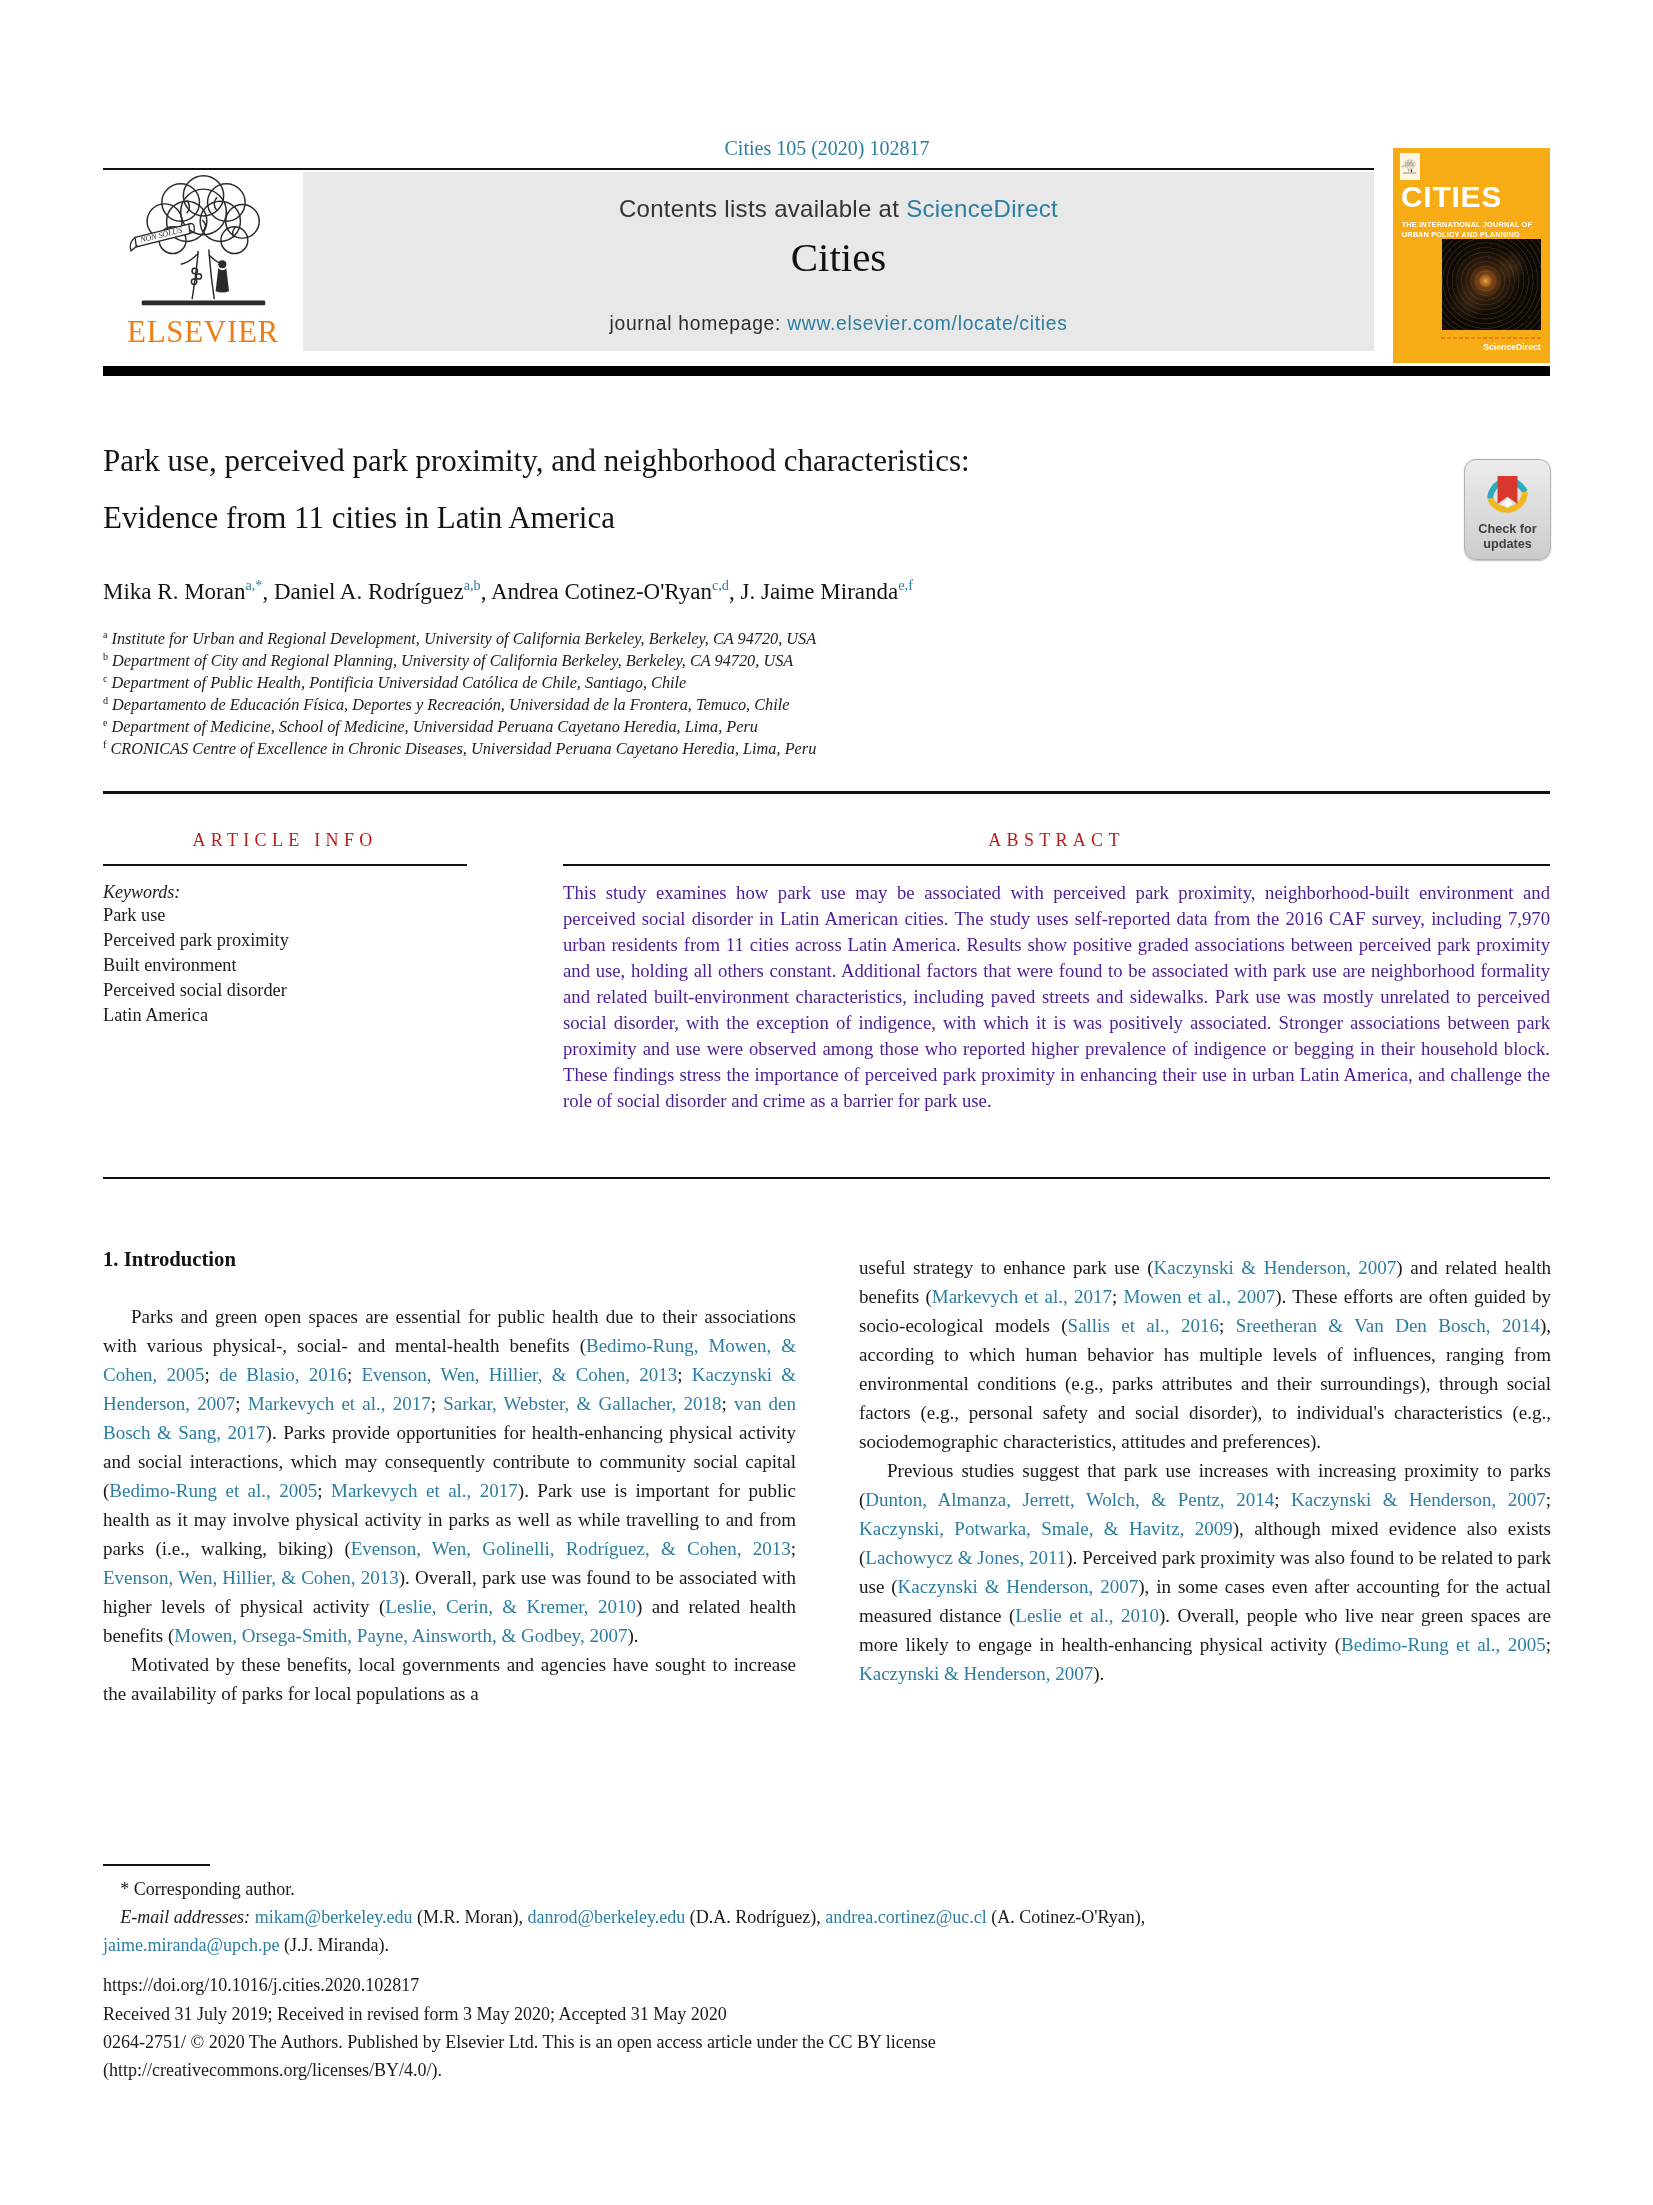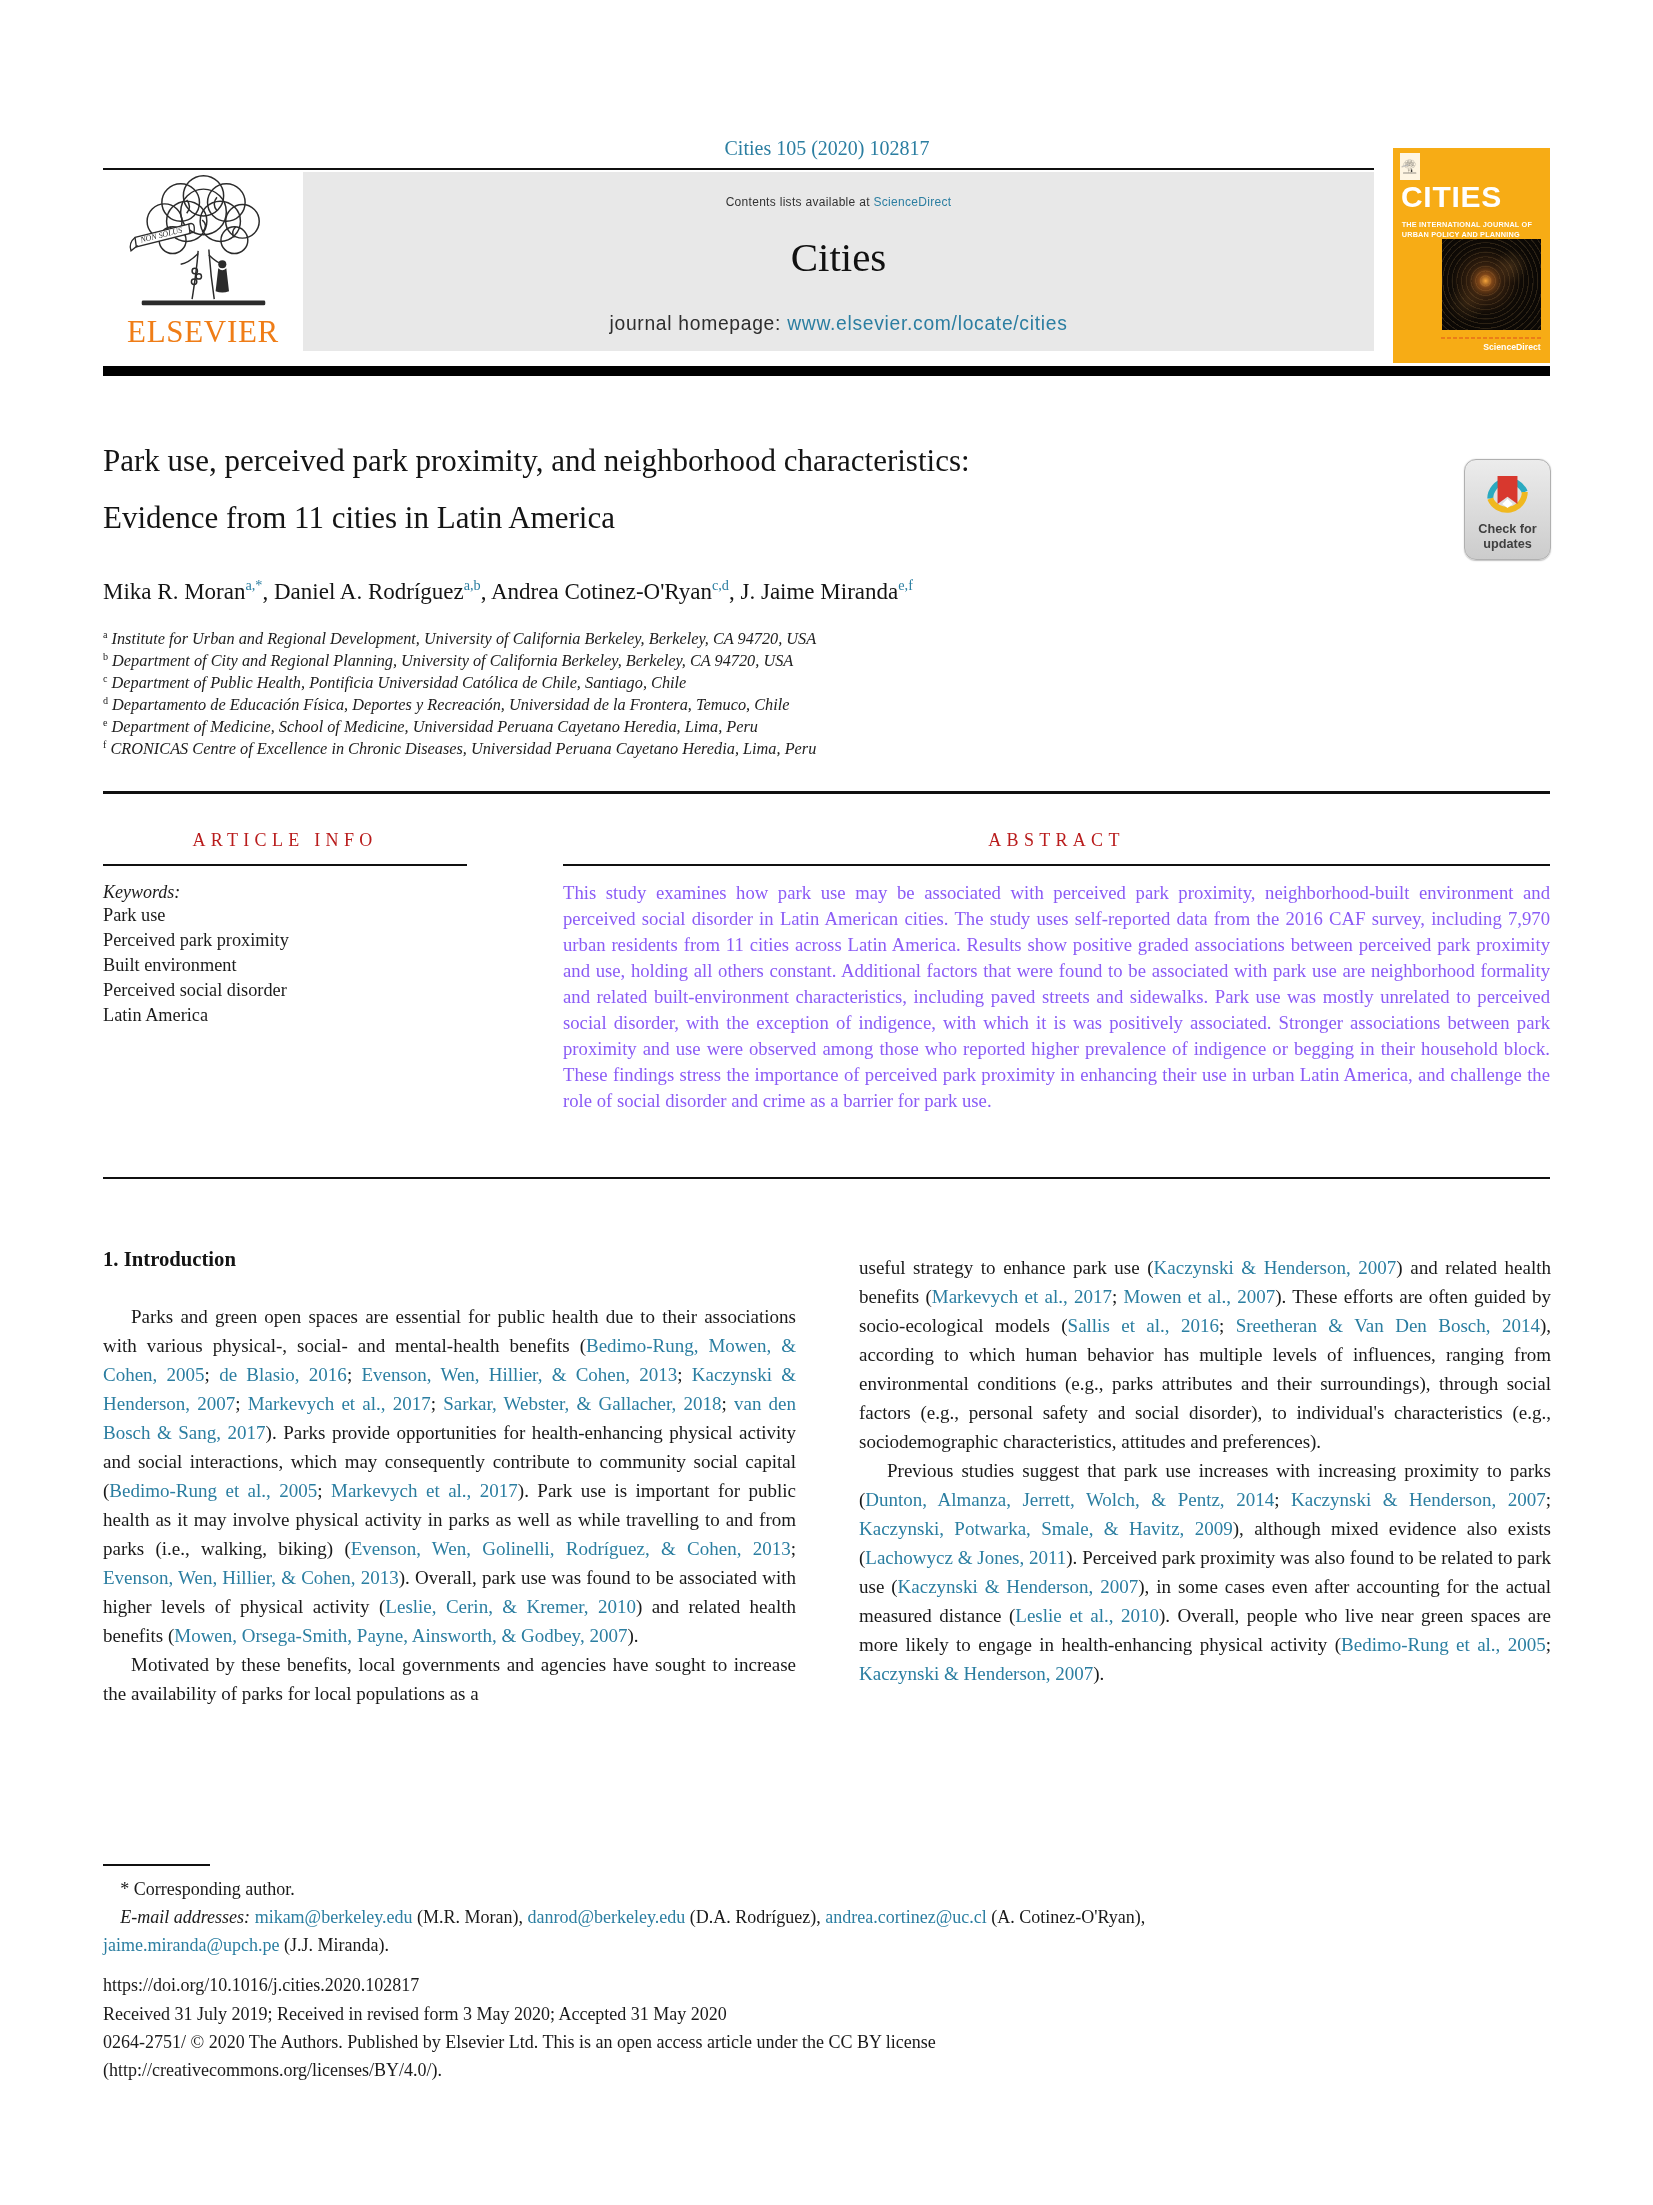--- a/index.html
+++ b/index.html
@@ -26,21 +26,21 @@
     font-size:20px;color:var(--accent);margin-top:44px;}
 
   .rule-top{position:absolute;left:103px;top:168px;width:1271px;height:2px;background:#101010;}
 
   .logo-area{position:absolute;left:103px;top:172px;width:200px;height:179px;background:#fff;}
   .tree-wrap{position:absolute;left:18.7px;top:1.3px;width:163px;height:141px;}
   .elsevier-text{position:absolute;left:0;bottom:1.3px;width:100%;text-align:center;
     font-size:31px;color:var(--orange);letter-spacing:0.7px;}
 
   .banner{position:absolute;left:303px;top:172px;width:1071px;height:179px;background:var(--banner-bg);}
-  .banner-contents{position:absolute;top:23px;width:100%;text-align:center;font-size:12px;color:#333;letter-spacing:0.3px;}
+  .banner-contents{position:absolute;top:23px;width:100%;text-align:center;font-size:24px;color:#333;letter-spacing:0.3px;}
   .banner-journal{position:absolute;top:61px;width:100%;text-align:center;font-size:41px;color:#111;}
   .banner-homepage{position:absolute;bottom:16px;width:100%;text-align:center;font-size:19.3px;color:#2d2d2d;letter-spacing:0.7px;}
 
   .cover{position:absolute;left:1393px;top:148px;width:157px;height:215px;background:var(--cover-bg);}
   .cover-minilogo{position:absolute;left:6.7px;top:5.3px;width:20px;height:27px;background:rgba(255,255,255,.88);
     display:flex;align-items:center;justify-content:center;}
   .cover-title{position:absolute;left:8px;top:32px;font-weight:bold;font-size:30px;color:#fff;letter-spacing:0.7px;}
   .cover-sub{position:absolute;left:8.7px;top:72px;width:137px;font-weight:bold;font-size:7.3px;color:#fff;line-height:1.4;letter-spacing:0.2px;}
   .cover-img{position:absolute;left:49px;top:91px;width:99px;height:91px;
     background:
@@ -69,21 +69,21 @@
   .affiliations sup{font-style:normal;}
 
   .rule-mid{position:absolute;left:103px;top:791px;width:1447px;height:2.7px;background:#101010;}
 
   .info-col{position:absolute;left:103px;top:830px;width:364px;}
   .abs-col{position:absolute;left:563px;top:830px;width:987px;}
   .sec-heading{font-size:18px;letter-spacing:5.3px;color:#b91c1c;text-align:center;}
   .sec-rule{height:2px;background:#101010;margin-top:13.3px;}
   .kw-label{font-style:italic;font-size:18px;margin-top:16px;}
   .kw{font-size:18.3px;line-height:25px;}
-  .abs-text{margin-top:13.3px;font-size:18.7px;line-height:26px;text-align:justify;color:#8b5cf6;}
+  .abs-text{margin-top:13.3px;font-size:18.7px;line-height:26px;text-align:justify;color:#4c1d95;}
 
   .rule-sec{position:absolute;left:103px;top:1177px;width:1447px;height:2px;background:#101010;}
 
   .intro-heading{position:absolute;left:103px;top:1248px;font-size:20.7px;font-weight:bold;color:#141414;}
   .col{font-size:19px;line-height:29px;text-align:justify;color:#1a1a1a;}
   .col-left{position:absolute;left:103px;top:1302px;width:693px;}
   .col-right{position:absolute;left:859px;top:1253px;width:692px;}
   .para{margin:0;}
   .para.indent{text-indent:28px;}
 

